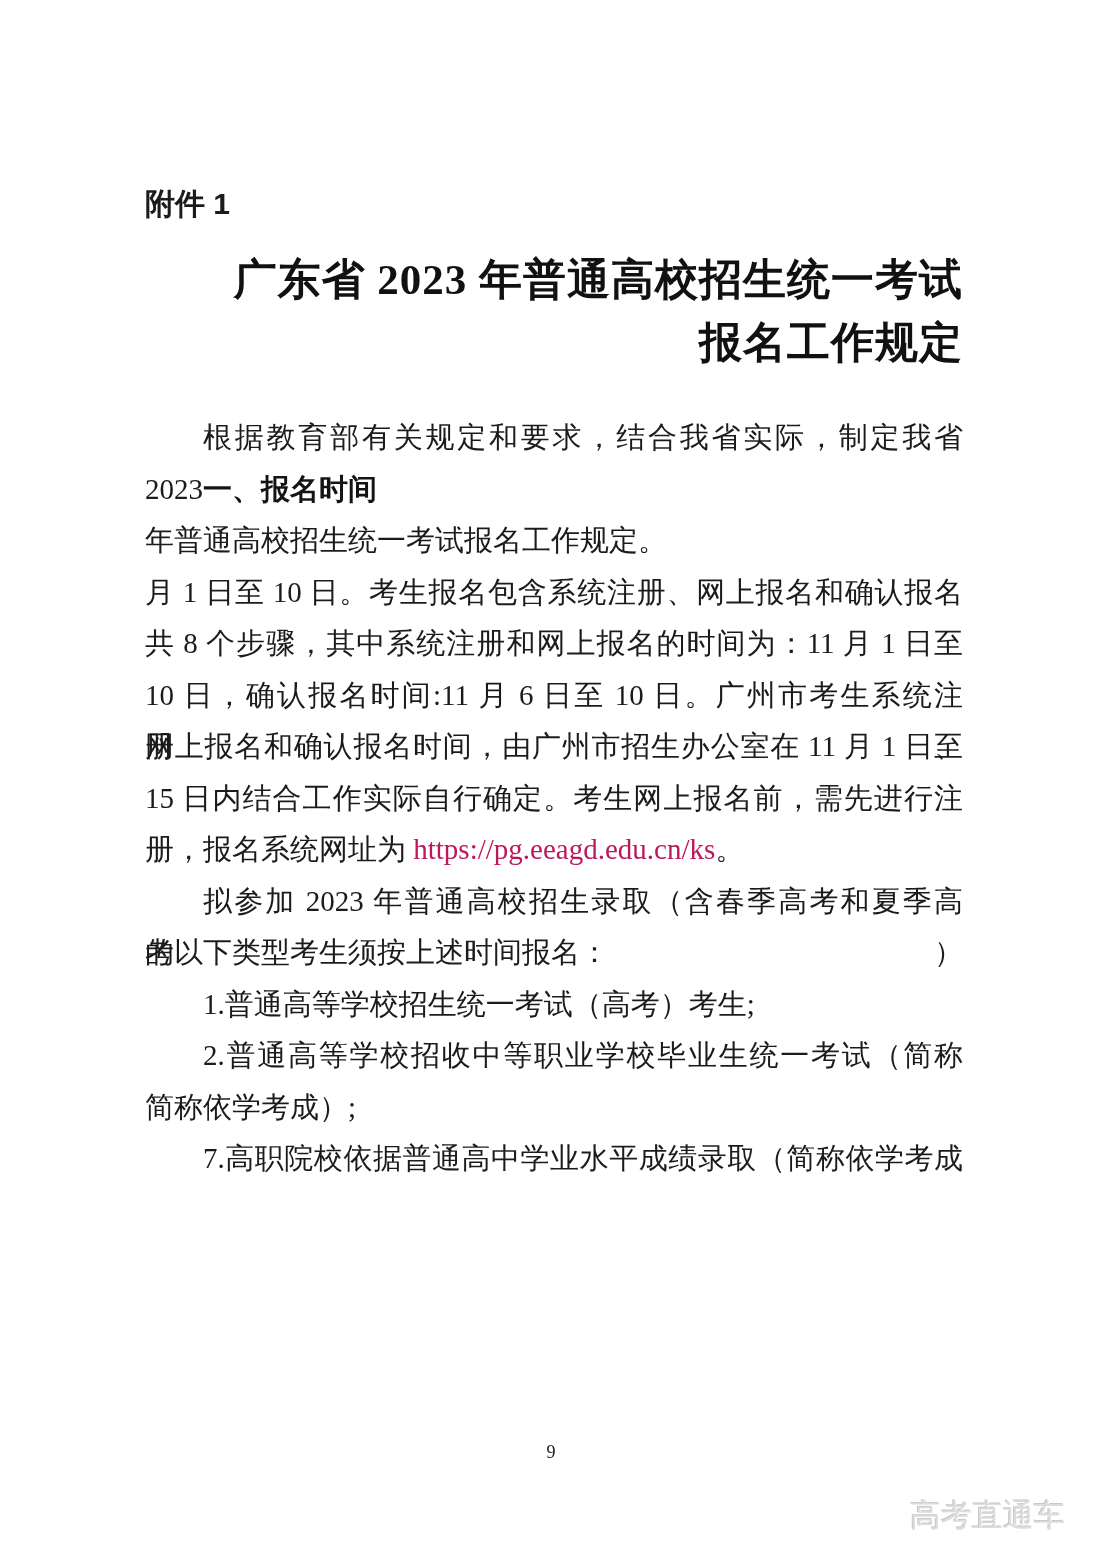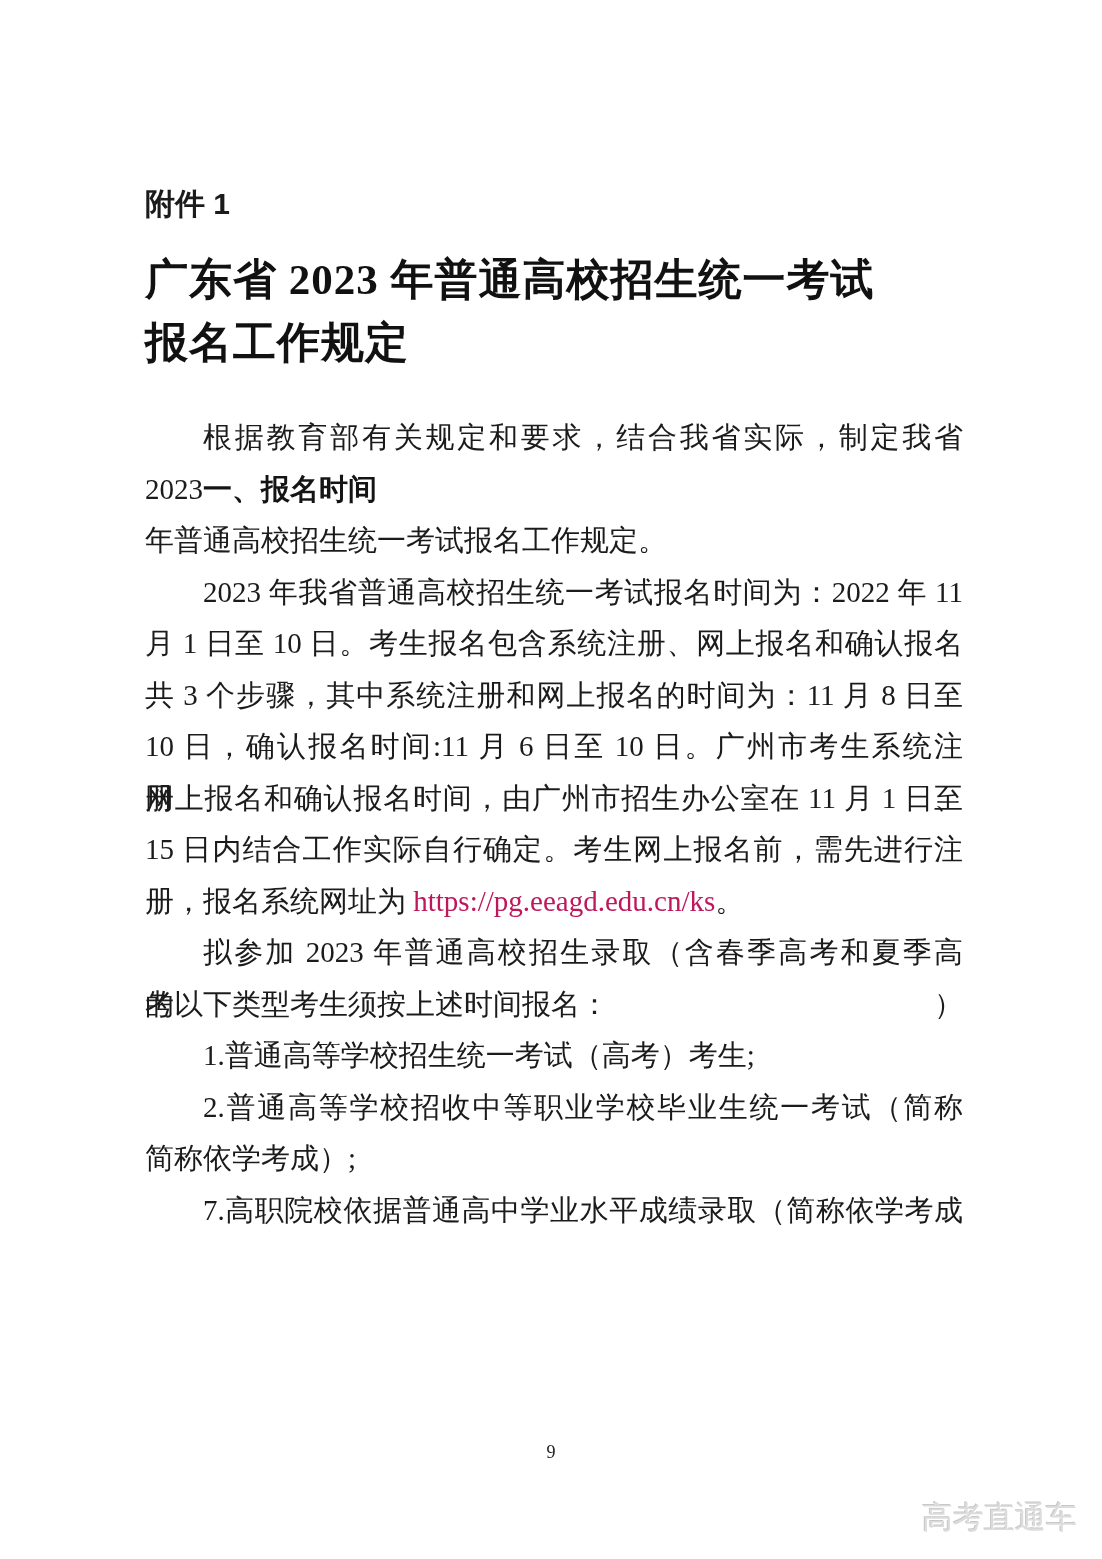--- a/index.html
+++ b/index.html
@@ -24,21 +24,21 @@
   }
   .attachment {
     font-family: "Liberation Sans", "DejaVu Sans", sans-serif;
     font-weight: 600;
     font-size: 30px;
     line-height: 36px;
     text-align: left;
   }
   .title {
     margin-top: 26px;
-    text-align: left;
+    text-align: right;
     font-weight: bold;
     font-size: 43px;
     line-height: 63px;
     letter-spacing: 1px;
     color: #111111;
   }
   .body-text {
     margin-top: 38px;
     font-size: 29px;
   }
@@ -71,22 +71,22 @@
     left: 0;
     width: 100%;
     text-align: center;
     font-size: 18px;
     line-height: 24px;
     color: #222222;
   }
   .watermark {
     position: absolute;
     top: 1500px;
-    right: 25px;
-    font-family: Liberation Sans, sans-serif;
+    right: 37px;
+    font-family: Liberation Mono, monospace;
     font-size: 31px;
     line-height: 36px;
     color: #dcdcdc;
     text-shadow: 1px 1px 0 #ffffff, -1px -1px 0 #c8c8c8;
   }
 </style>
 </head>
 <body>
 
 <div class="page">
@@ -96,23 +96,22 @@
 
     <div class="title">
       <div>广东省 2023 年普通高校招生统一考试</div>
       <div>报名工作规定</div>
     </div>
 
     <div class="body-text">
       <div class="line indent full">根据教育部有关规定和要求，结合我省实际，制定我省 2023</div>
       <div class="line indent heading">一、报名时间</div>
       <div class="line">年普通高校招生统一考试报名工作规定。</div>
-      <div class="line indent full">2023 年我省普通高校招生统一考试报名时间为：2022 年 11</div>
       <div class="line full">月 1 日至 10 日。考生报名包含系统注册、网上报名和确认报名</div>
-      <div class="line full">共 3 个步骤，其中系统注册和网上报名的时间为：11 月 8 日至</div>
+      <div class="line full">共 8 个步骤，其中系统注册和网上报名的时间为：11 月 1 日至</div>
       <div class="line full">10 日，确认报名时间:11 月 6 日至 10 日。广州市考生系统注册、</div>
       <div class="line full">网上报名和确认报名时间，由广州市招生办公室在 11 月 1 日至</div>
       <div class="line full">15 日内结合工作实际自行确定。考生网上报名前，需先进行注</div>
       <div class="line"><span>册，报名系统网址为 </span><span class="url">https://pg.eeagd.edu.cn/ks</span><span>。</span></div>
       <div class="line indent full">拟参加 2023 年普通高校招生录取（含春季高考和夏季高考）</div>
       <div class="line">的以下类型考生须按上述时间报名：</div>
       <div class="line indent">1.普通高等学校招生统一考试（高考）考生;</div>
       <div class="line indent full">2.普通高等学校招收中等职业学校毕业生统一考试（简称</div>
       <div class="line">简称依学考成）;</div>
       <div class="line indent full">7.高职院校依据普通高中学业水平成绩录取（简称依学考成</div>

